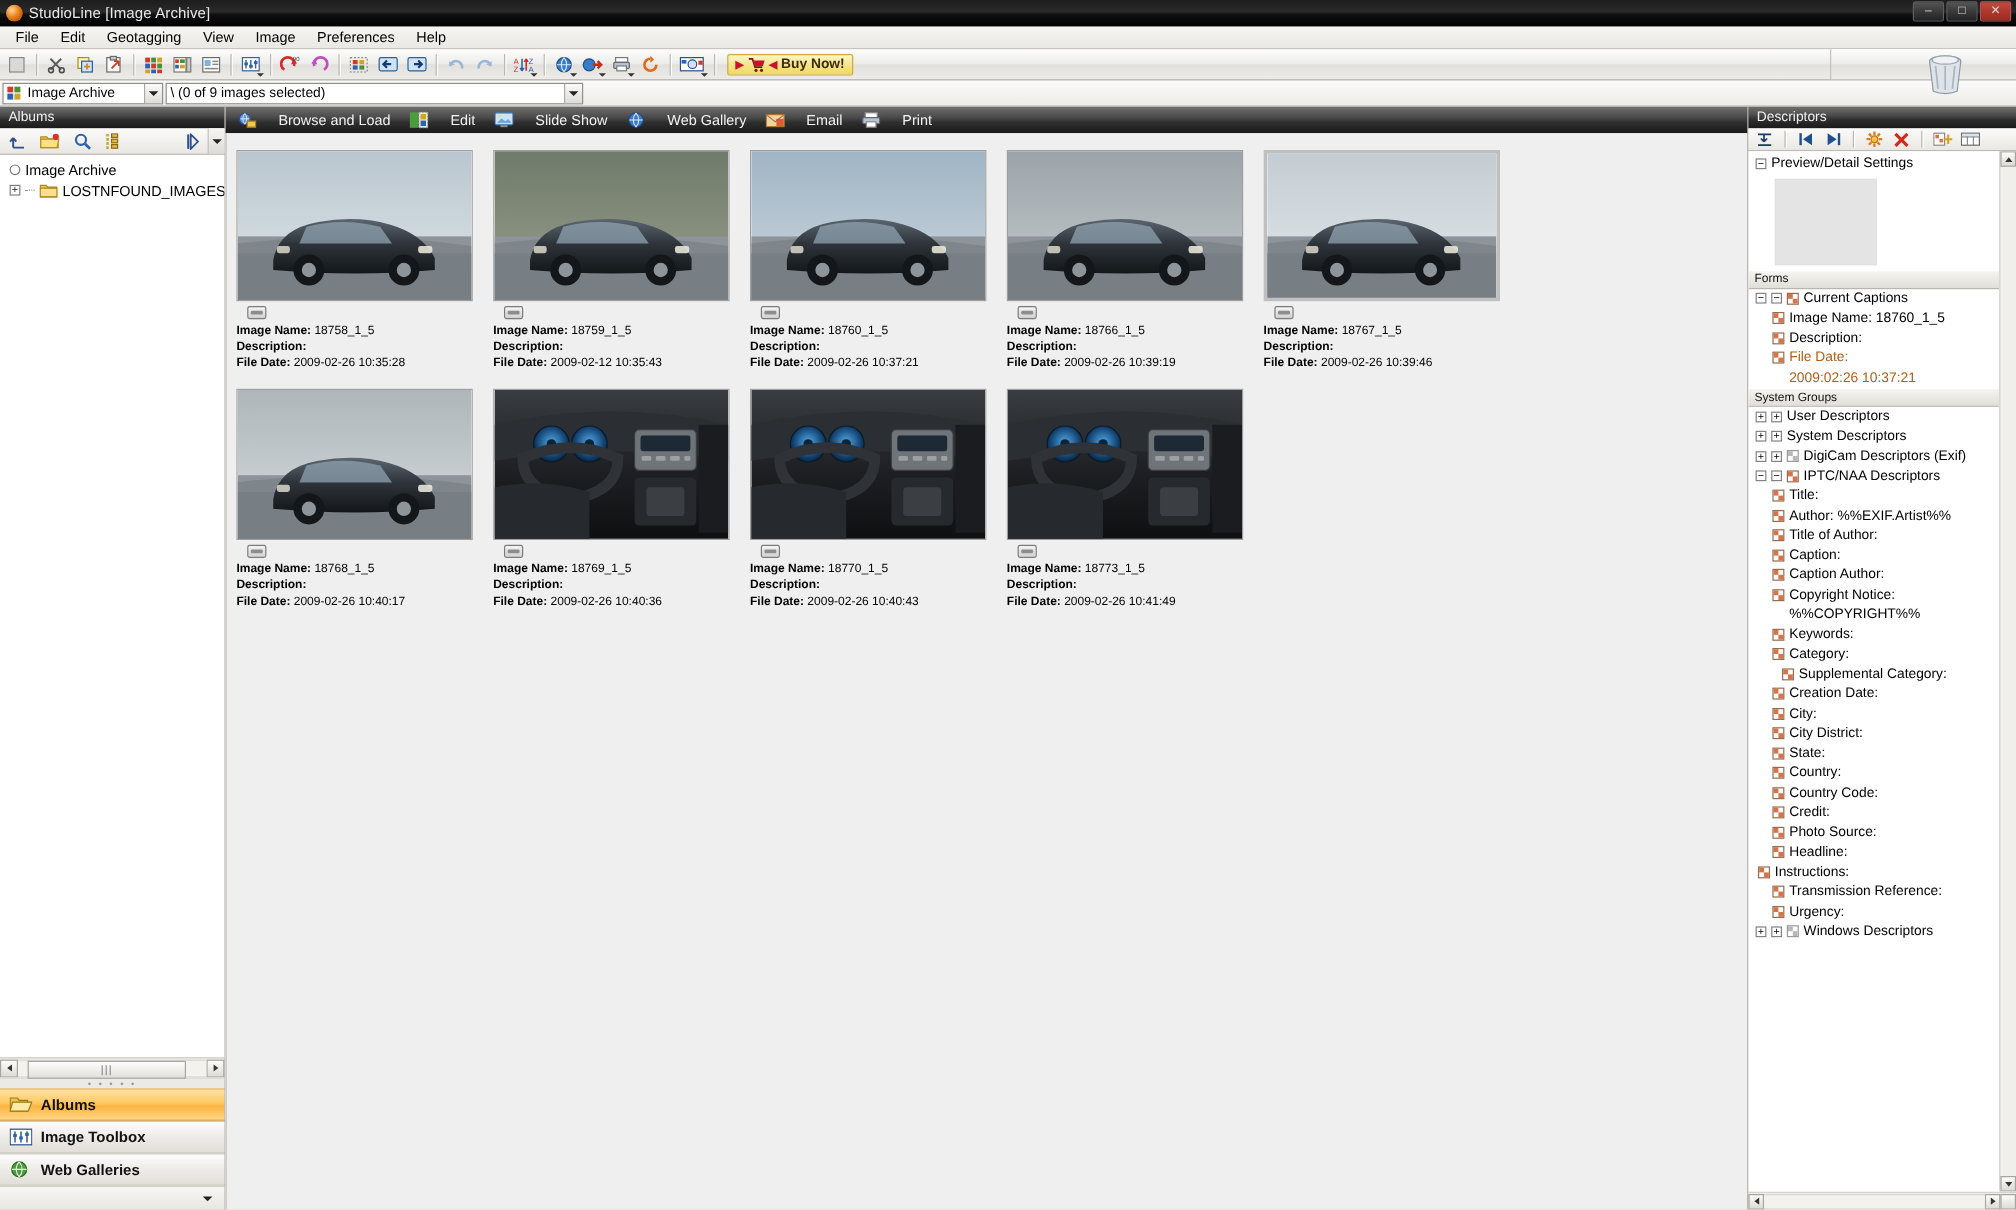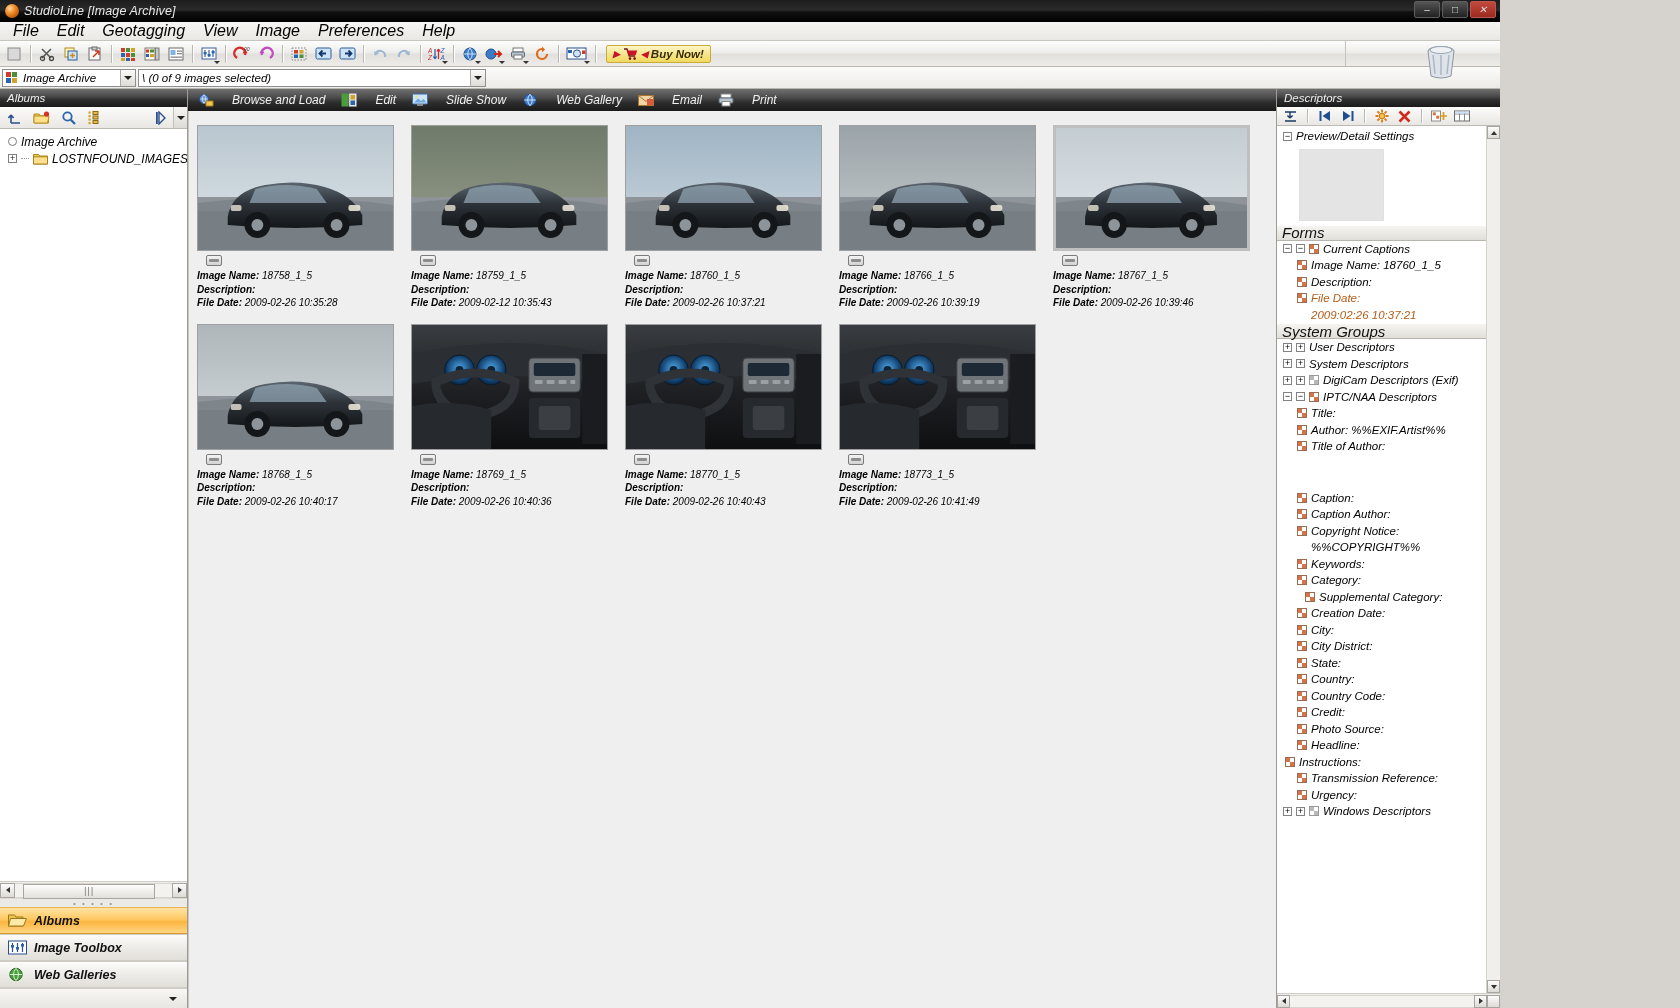--- a/index.html
+++ b/index.html
@@ -4,21 +4,21 @@
 <style>
   * { box-sizing: border-box; }
   html, body {
     margin: 0; padding: 0;
     width: 1680px; height: 1008px;
     overflow: hidden;
     font-family: "Liberation Sans", sans-serif;
     font-size: 12px;
     background: #d6d3ce;
   }
-  #app { position: relative; width: 1500px; height: 1008px; font-style: italic; }
+  #app { position: relative; width: 1680px; height: 1008px; }
 
   
   .titlebar {
     height: 22px;
     background: linear-gradient(to bottom, #1d1d1d 0%, #2a2a2a 45%, #101010 55%, #000 100%);
     display: flex; align-items: center;
     color: #e8e8e8;
     padding-left: 5px;
     position: relative;
   }
@@ -40,21 +40,21 @@
 
   
   .menubar {
     height: 19px;
     background: linear-gradient(to bottom,#f6f5f3 0%, #eae8e4 100%);
     border-bottom: 1px solid #c8c5bf;
     display: flex; align-items: center;
     padding-left: 4px;
   }
   .menu-item {
-    padding: 2px 9px; font-size: 16px; color: #000; line-height: 14px;
+    padding: 2px 9px; font-size: 12px; color: #000; line-height: 14px;
   }
 
   
   .toolbar {
     height: 26px;
     background: linear-gradient(to bottom,#fdfdfd 0%, #ececea 48%, #e2e0dc 52%, #eeece8 100%);
     border-bottom: 1px solid #b9b6b0;
     display: flex; align-items: center;
     padding: 0 2px;
     position: relative;
@@ -192,21 +192,21 @@
   
   .rightpanel { width:224px; background:#eceae6; display:flex; flex-direction:column; border-left:1px solid #9e9b95;}
   .rp-toolbar {
     height:19px; background:linear-gradient(to bottom,#fbfbfa,#e9e7e3);
     border-bottom:1px solid #bdbab4; display:flex; align-items:center; gap:2px; padding:0 3px;
   }
   .rp-body { flex:1; background:#fff; overflow:hidden; font-size:11.5px; position:relative;}
   .section-bar {
     height:16px; background: linear-gradient(to bottom,#f5f4f1,#e2dfd9);
     border-top:1px solid #fff; border-bottom:1px solid #b8b5af;
-    display:flex;align-items:center; padding-left:5px; font-size:15px; color:#111;
+    display:flex;align-items:center; padding-left:5px; font-size:10px; color:#111;
   }
   .d-row { display:flex; align-items:center; gap:4px; height:16.5px; padding-left:6px; white-space:nowrap; font-size:11.5px;}
   .d-exp { width:9px;height:9px;border:1px solid #828282;background:#fff;flex:none;
       display:flex;align-items:center;justify-content:center;font-size:9px;line-height:7px;color:#000;}
   .d-ico { width:10px;height:10px;flex:none; background:#fff; border:1px solid #9a6b4e; position:relative;}
   .d-ico:before{content:"";position:absolute;left:0;top:0;width:4px;height:4px;background:#d4744a;}
   .d-ico:after{content:"";position:absolute;right:0;bottom:0;width:4px;height:4px;background:#d4744a;}
   .d-ico2 { width:10px;height:10px;flex:none; background:#fff;border:1px solid #9a9a9a;position:relative;}
   .d-ico2:before{content:"";position:absolute;left:0;top:0;width:4px;height:4px;background:#b8b8b8;}
   .d-ico2:after{content:"";position:absolute;right:0;bottom:0;width:4px;height:4px;background:#b8b8b8;}
@@ -1114,21 +1114,21 @@
                 <span class="d-label">Title:</span>
               </div>
               <div class="d-row" style="padding-left: 20px;">
                 <span class="d-ico"></span>
                 <span class="d-label">Author:  %%EXIF.Artist%%</span>
               </div>
               <div class="d-row" style="padding-left: 20px;">
                 <span class="d-ico"></span>
                 <span class="d-label">Title of Author:</span>
               </div>
-              <div class="d-row" style="padding-left: 20px; margin-top: 35px;">
+              <div class="d-row" style="padding-left: 20px;">
                 <span class="d-ico"></span>
                 <span class="d-label">Caption:</span>
               </div>
               <div class="d-row" style="padding-left: 20px;">
                 <span class="d-ico"></span>
                 <span class="d-label">Caption Author:</span>
               </div>
               <div class="d-row" style="padding-left: 20px;">
                 <span class="d-ico"></span>
                 <span class="d-label">Copyright Notice:</span>

